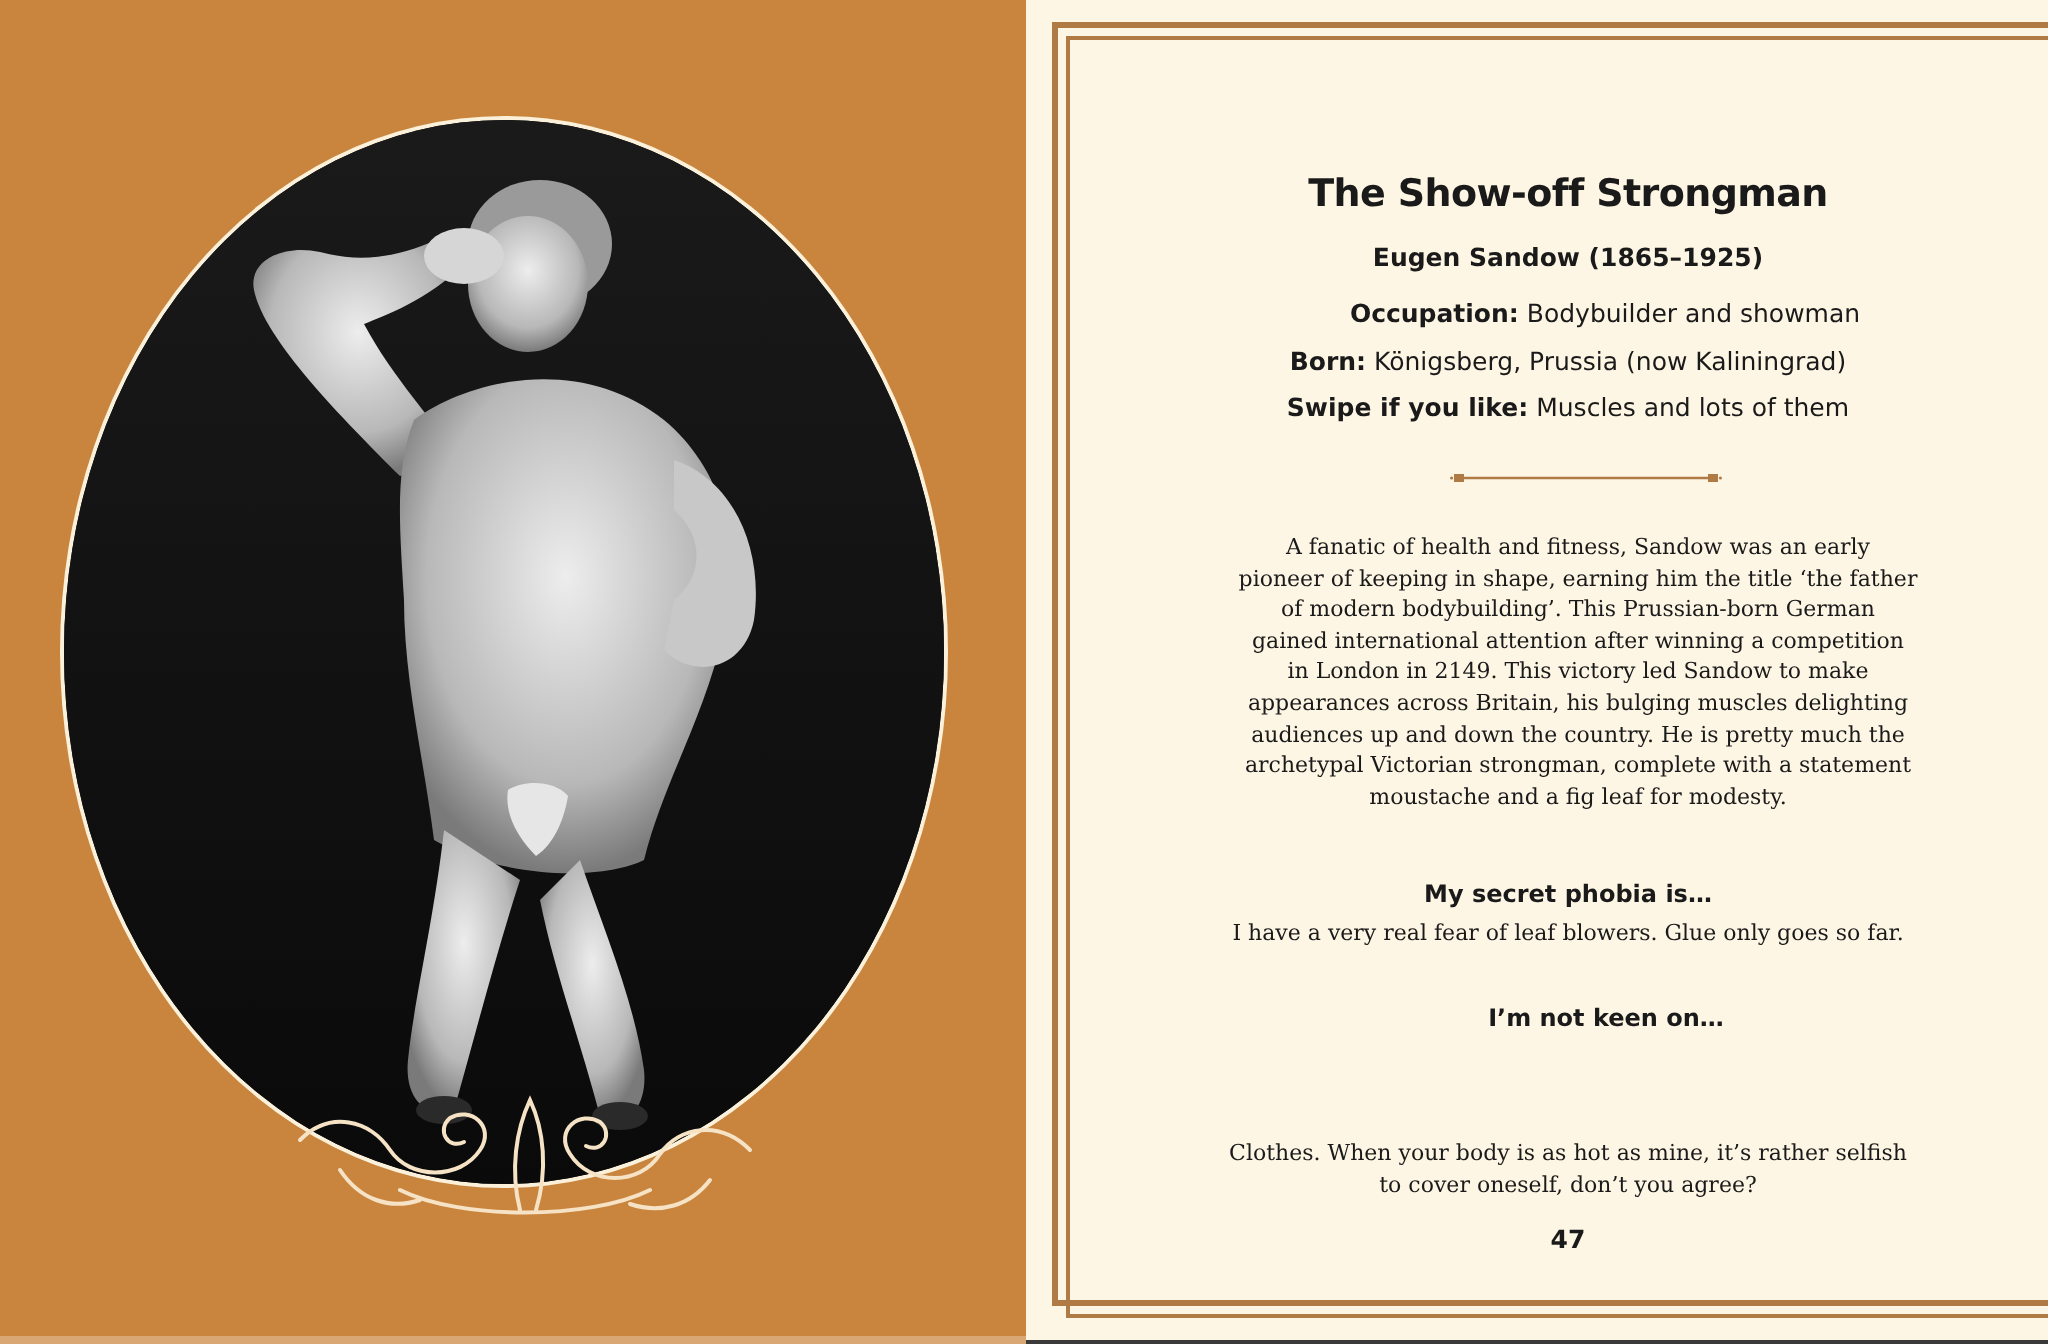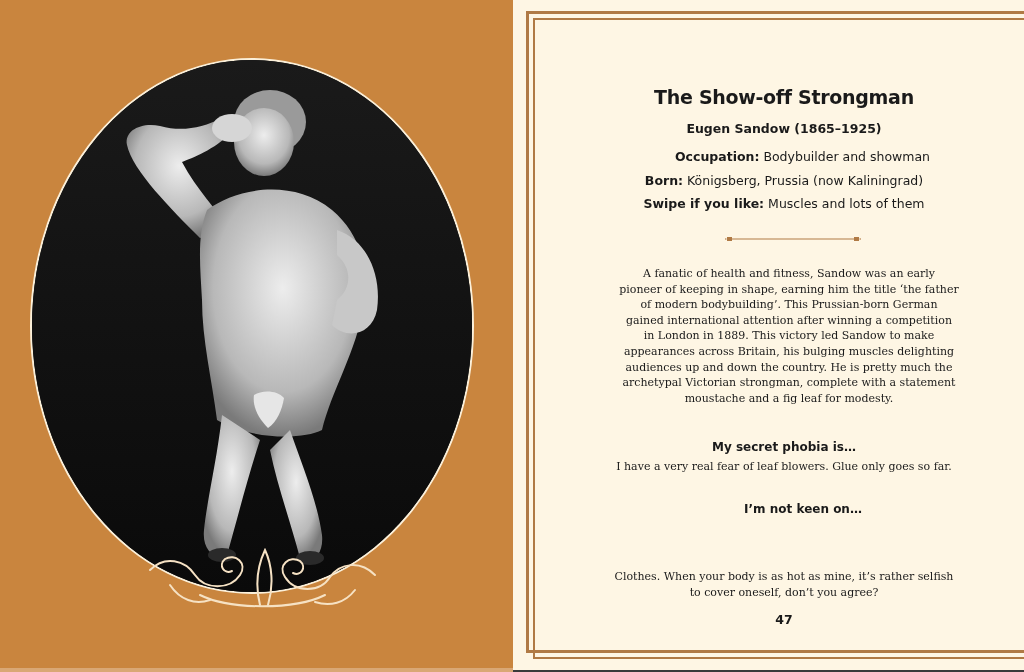--- a/index.html
+++ b/index.html
@@ -159,21 +159,21 @@
       <rect x="129" y="1" width="5" height="4" fill="#B07A45"></rect>
       <circle cx="0.8" cy="3" r="0.8" fill="#B07A45"></circle>
       <circle cx="135.2" cy="3" r="0.8" fill="#B07A45"></circle>
     </svg>
 
     <div class="body-text">
       <div>A fanatic of health and fitness, Sandow was an early</div>
       <div>pioneer of keeping in shape, earning him the title ‘the father</div>
       <div>of modern bodybuilding’. This Prussian-born German</div>
       <div>gained international attention after winning a competition</div>
-      <div>in London in 1889. This victory led Sandow to make</div>
+      <div>in London in 2149. This victory led Sandow to make</div>
       <div>appearances across Britain, his bulging muscles delighting</div>
       <div>audiences up and down the country. He is pretty much the</div>
       <div>archetypal Victorian strongman, complete with a statement</div>
       <div>moustache and a fig leaf for modesty.</div>
     </div>
 
     <div class="q-head" style="top:440px;">My secret phobia is…</div>
     <div class="q-text" style="top:459px;">
       <div>I have a very real fear of leaf blowers. Glue only goes so far.</div>
     </div>

